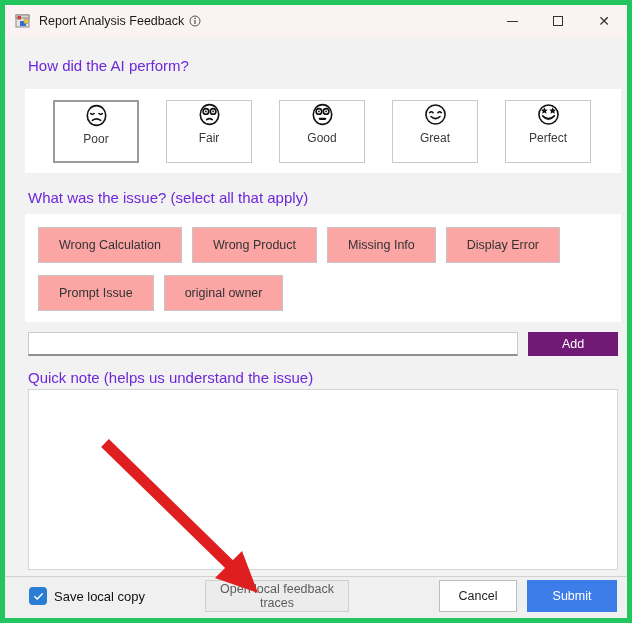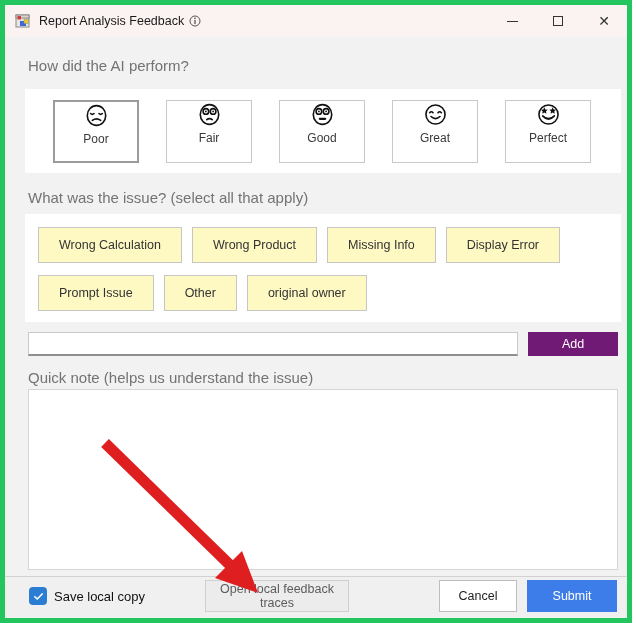--- a/index.html
+++ b/index.html
@@ -19,38 +19,38 @@
   .titlebar-icon { margin-left:10px; width:16px; height:16px; flex:0 0 auto; }
   .titlebar-title { margin-left:8px; font-size:12.5px; color:#1a1a1a; display:flex; align-items:center; gap:5px; }
   .info-icon svg { display:block; }
   .win-controls { position:absolute; right:0; top:0; height:32px; display:flex; }
   .win-btn { width:46px; height:32px; display:flex; align-items:center; justify-content:center; color:#333; font-size:13px; cursor:default; }
   .glyph-min { width:11px; height:0; border-top:1.2px solid #333; display:block; }
   .glyph-max { width:10px; height:10px; border:1.2px solid #333; display:block; }
   .glyph-close { font-size:14px; line-height:1; color:#333; }
 
   
-  .heading { position:absolute; left:23px; font-size:15px; color:#737373; }
+  .heading { position:absolute; left:23px; font-size:15px; color:#6d28d9; }
 
   
   .panel { position:absolute; background:#fff; }
   .panel-rating { left:20px; top:84px; width:596px; height:84px; display:flex; align-items:center; padding-left:28px; gap:27px; }
   .rate-btn {
     width:86px; height:63px; background:#fff; border:1px solid #c9c9c9;
     display:flex; flex-direction:column; align-items:center; justify-content:flex-start; gap:3px; cursor:pointer;
   }
   .rate-btn.selected { border:2px solid #9b9b9b; }
   .rate-btn .face { width:27px; height:27px; }
   .rate-btn .rate-label { font-size:12px; color:#3a3a3a; }
 
   
   .panel-issues { left:20px; top:209px; width:596px; height:108px; padding:13px 0 0 13px; }
   .issue-row { display:flex; gap:10px; margin-bottom:12px; }
   .issue-btn {
-    background:#fef9c3; border:1px solid #c6c6c6; height:36px; padding:0 20px;
+    background:#fca5a5; border:1px solid #c6c6c6; height:36px; padding:0 20px;
     font-size:12.5px; color:#333; display:inline-flex; align-items:center; cursor:pointer;
     font-family:"Liberation Sans", sans-serif;
   }
 
   
   .custom-input {
     position:absolute; left:23px; top:327px; width:490px; height:24px;
     border:1px solid #c9c9c9; border-bottom:2px solid #8f8f8f; background:#fff;
     font-size:13px; padding:0 6px; outline:none; font-family:"Liberation Sans", sans-serif;
   }
@@ -212,21 +212,20 @@
 
   <div class="panel panel-issues">
     <div class="issue-row">
       <button class="issue-btn">Wrong Calculation</button>
       <button class="issue-btn">Wrong Product</button>
       <button class="issue-btn">Missing Info</button>
       <button class="issue-btn">Display Error</button>
     </div>
     <div class="issue-row">
       <button class="issue-btn">Prompt Issue</button>
-      <button class="issue-btn">Other</button>
       <button class="issue-btn">original owner</button>
     </div>
   </div>
 
   <input class="custom-input" type="text" value="" style="">
   <button class="btn-add">Add</button>
 
   <div class="heading" style="top:364px;">Quick note (helps us understand the issue)</div>
   <textarea class="note-area" style=""></textarea>
 

